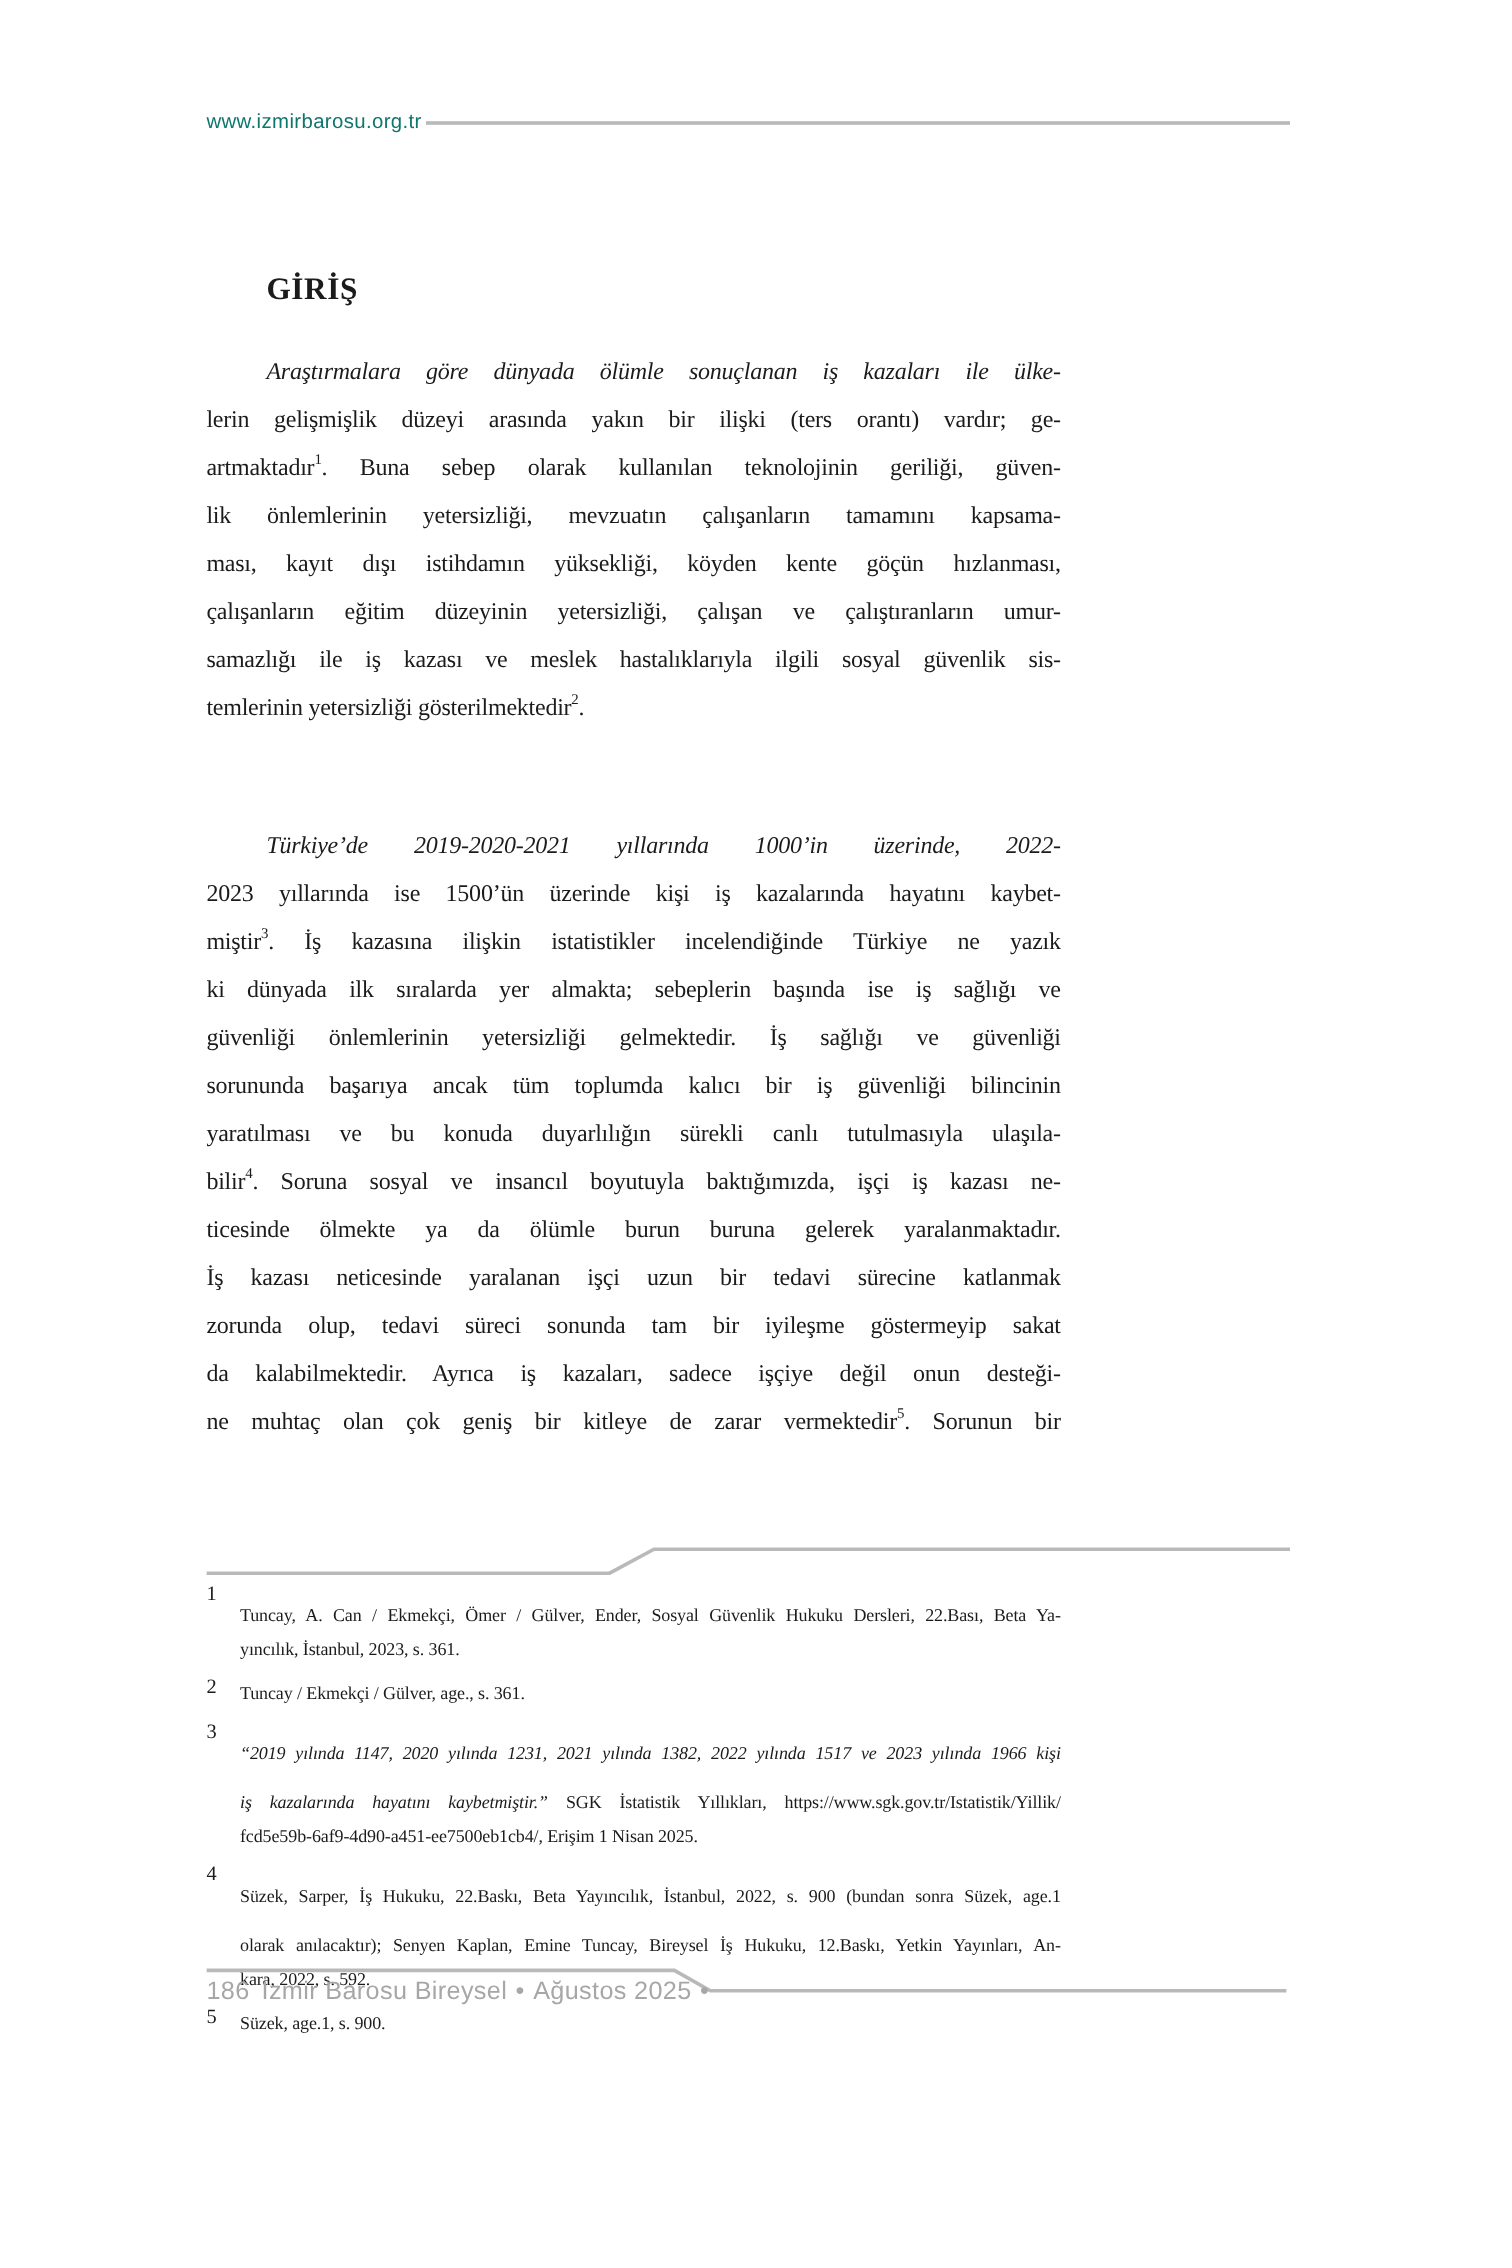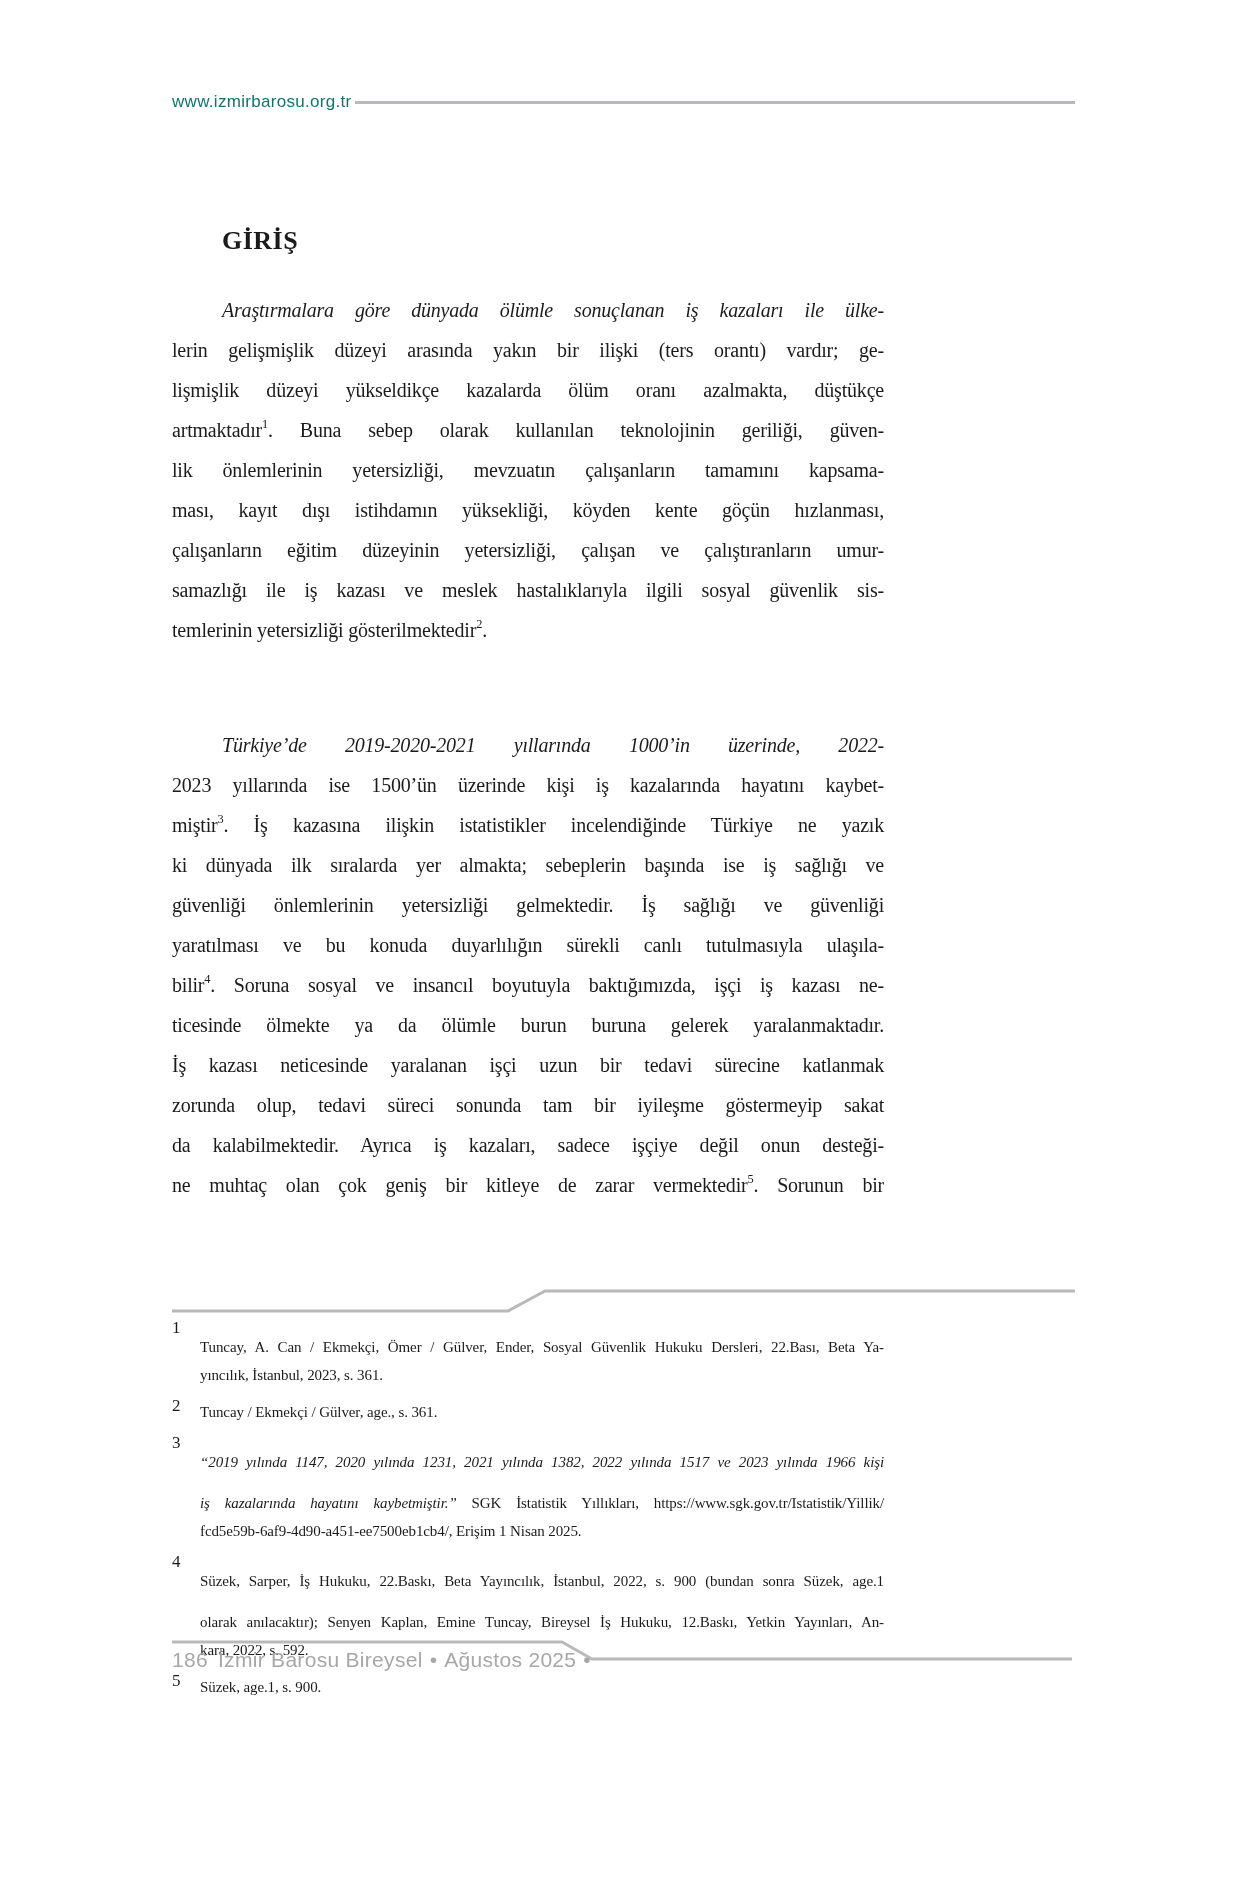--- a/index.html
+++ b/index.html
@@ -72,34 +72,34 @@
     <span>www.izmirbarosu.org.tr</span>
     <div class="rule"></div>
   </div>
 
   <div class="heading">GİRİŞ</div>
 
   <div class="paragraphs" id="paragraphs">
       <div class="para">
         <div class="bodyline jfull indent">Araştırmalara göre dünyada ölümle sonuçlanan iş kazaları ile ülke-</div>
         <div class="bodyline jfull">lerin gelişmişlik düzeyi arasında yakın bir ilişki (ters orantı) vardır; ge-</div>
-        <div class="bodyline jfull">lişmişlik düzeyi yükseldikçe kazalarda ölüm oranı azalmakta, düştükçe</div>
         <div class="bodyline jfull">artmaktadır<sup class="ref">1</sup>. Buna sebep olarak kullanılan teknolojinin geriliği, güven-</div>
         <div class="bodyline jfull">lik önlemlerinin yetersizliği, mevzuatın çalışanların tamamını kapsama-</div>
         <div class="bodyline jfull">ması, kayıt dışı istihdamın yüksekliği, köyden kente göçün hızlanması,</div>
         <div class="bodyline jfull">çalışanların eğitim düzeyinin yetersizliği, çalışan ve çalıştıranların umur-</div>
         <div class="bodyline jfull">samazlığı ile iş kazası ve meslek hastalıklarıyla ilgili sosyal güvenlik sis-</div>
         <div class="bodyline">temlerinin yetersizliği gösterilmektedir<sup class="ref">2</sup>.</div>
       </div>
       <div class="para">
         <div class="bodyline jfull indent">Türkiye’de 2019-2020-2021 yıllarında 1000’in üzerinde, 2022-</div>
         <div class="bodyline jfull">2023 yıllarında ise 1500’ün üzerinde kişi iş kazalarında hayatını kaybet-</div>
         <div class="bodyline jfull">miştir<sup class="ref">3</sup>. İş kazasına ilişkin istatistikler incelendiğinde Türkiye ne yazık</div>
         <div class="bodyline jfull">ki dünyada ilk sıralarda yer almakta; sebeplerin başında ise iş sağlığı ve</div>
         <div class="bodyline jfull">güvenliği önlemlerinin yetersizliği gelmektedir. İş sağlığı ve güvenliği</div>
+        <div class="bodyline jfull">sorununda başarıya ancak tüm toplumda kalıcı bir iş güvenliği bilincinin</div>
         <div class="bodyline jfull">yaratılması ve bu konuda duyarlılığın sürekli canlı tutulmasıyla ulaşıla-</div>
         <div class="bodyline jfull">bilir<sup class="ref">4</sup>. Soruna sosyal ve insancıl boyutuyla baktığımızda, işçi iş kazası ne-</div>
         <div class="bodyline jfull">ticesinde ölmekte ya da ölümle burun buruna gelerek yaralanmaktadır.</div>
         <div class="bodyline jfull">İş kazası neticesinde yaralanan işçi uzun bir tedavi sürecine katlanmak</div>
         <div class="bodyline jfull">zorunda olup, tedavi süreci sonunda tam bir iyileşme göstermeyip sakat</div>
         <div class="bodyline jfull">da kalabilmektedir. Ayrıca iş kazaları, sadece işçiye değil onun desteği-</div>
         <div class="bodyline jfull">ne muhtaç olan çok geniş bir kitleye de zarar vermektedir<sup class="ref">5</sup>. Sorunun bir</div>
       </div>
     </div>
 

